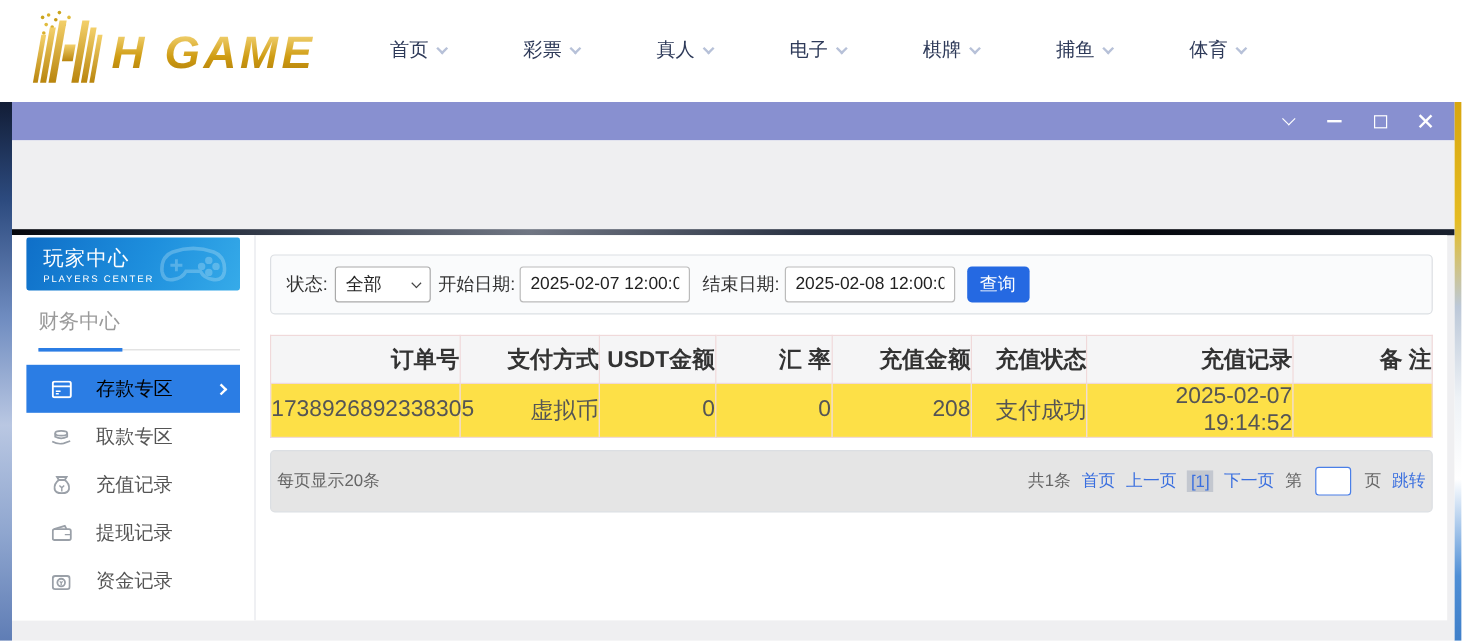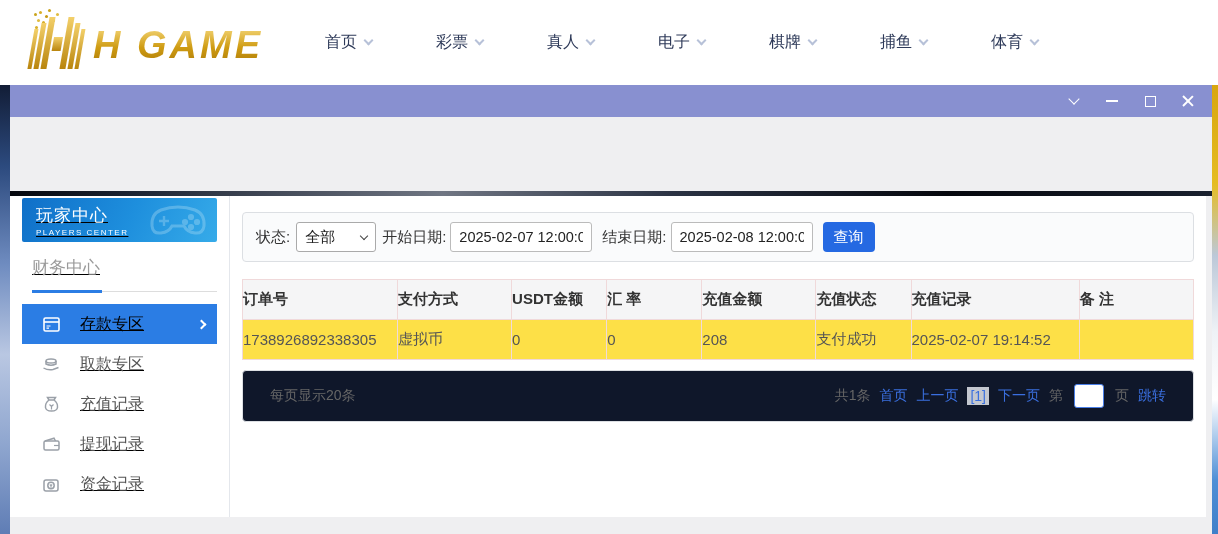--- a/index.html
+++ b/index.html
@@ -40,21 +40,21 @@
   .tb-close::before,.tb-close::after { content:""; position:absolute; left:5px; top:-1px; width:1.8px; height:14px; background:#fff; }
   .tb-close::before { transform:rotate(45deg);} .tb-close::after { transform:rotate(-45deg);}
   .win-body { height:417px; background:#efeff1; position:relative; }
   .dark-strip { position:absolute; left:0; top:74px; width:100%; height:5px;
      background:linear-gradient(90deg,#05070d 0%,#1c2433 10%,#707683 36%,#2b3344 55%,#05070d 78%,#19202e 100%); }
 
   
   .panel { position:absolute; left:0; top:79px; width:1196px; height:321px; background:#fff; display:flex; }
 
   
-  .sidebar { width:220px; background:#fff; border-right:1px solid #e4e7ec; padding:2px 12px 16px 12px;text-decoration:underline; }
+  .sidebar { width:203px; background:#fff; border-right:1px solid #e4e7ec; padding:2px 12px 16px 12px; }
   .sb-header { height:44px; border-radius:2px; background:linear-gradient(115deg,#0f6fc8 0%,#1e8fdd 55%,#36abe9 100%);
      color:#fff; padding:6px 0 0 14px; position:relative; overflow:hidden; }
   .sb-title { font-size:17px; letter-spacing:1px; }
   .sb-sub { font-size:8px; letter-spacing:1.5px; margin-top:1px; }
   .sb-gamepad { position:absolute; right:8px; top:4px; opacity:.55; }
   .sb-section { margin-top:14px; padding-bottom:12px; font-size:17px; color:#9a9a9a; border-bottom:1px solid #ddd; position:relative;margin-left:10px; }
   .sb-section::after { content:""; position:absolute; left:0; bottom:-2px; width:70px; height:3px; background:#2b7de4; }
   .sb-menu { margin-top:12px; }
   .sb-item { height:40px; display:flex; align-items:center; padding:0 12px 0 20px; color:#555; font-size:16px; cursor:pointer; }
   .sb-item .sb-icon { width:18px; height:18px; margin-right:20px; color:#9aa0a8; display:flex; align-items:center; justify-content:center; }
@@ -72,27 +72,27 @@
   .filter-box { margin-top:16px; height:50px; border:1px solid #dcdfe3; border-radius:4px; background:#fafbfc;
      display:flex; align-items:center; padding:0 13px; }
   .f-label { font-size:15px; color:#333; }
   .select-box { width:80px; height:30px; border:1px solid #aaa; border-radius:3px; background:#fff; margin:0 6px;
      display:flex; align-items:center; justify-content:space-between; padding:0 8px; font-size:15px; color:#222; cursor:pointer; }
   .select-box .chev { width:6px; height:6px; border-right:1.8px solid #444; border-bottom:1.8px solid #444; transform:rotate(45deg); margin-top:-3px; }
   .date-input { width:142px; height:30px; border:1px solid #bbb; border-radius:3px; margin:0 10px 0 4px; padding:0 8px; font-size:14.5px; color:#222; font-family:"Liberation Sans","DejaVu Sans",sans-serif; }
   .query-btn { width:52px; height:30px; background:#2569e2; color:#fff; border:none; border-radius:4px; font-size:15px; cursor:pointer; }
 
   table.records { width:100%; margin-top:17px; border-collapse:collapse; table-layout:fixed; }
-  table.records th, table.records td { border:1px solid #f0d9da; height:40px; text-align:left; font-size:15px; }
+  table.records th, table.records td { border:1px solid #f0d9da; height:40px; text-align:right; font-size:19px; }
   table.records th { background:#f5f5f6; color:#333; font-weight:bold; }
   table.records td { background:#fde047; color:#555;margin-left:44px; }
   col.c1{width:16.3%} col.c2{width:12%} col.c3{width:10%} col.c4{width:10%} col.c5{width:12%} col.c6{width:10%} col.c7{width:17.7%} col.c8{width:12%}
 
-  .page-box { margin-top:10px; height:52px; border:1px solid #dcdfe3; border-radius:4px; background:#0f172a;
-     display:flex; align-items:center; justify-content:space-between; padding:0 27px; }
+  .page-box { margin-top:10px; height:52px; border:1px solid #dcdfe3; border-radius:4px; background:#e5e5e5;
+     display:flex; align-items:center; justify-content:space-between; padding:0 5px; }
   .pp-left { font-size:14px; color:#666; }
   .pp-right { display:flex; align-items:center; gap:9px; font-size:14px; color:#666; }
   .pg-link { color:#3a6fdf; cursor:pointer; }
   .pg-current { background:#c3c7cf; color:#3a6fdf; padding:1px 3px; cursor:default; }
   .jump-input { width:30px; height:24px; border:1px solid #4a7fe8; border-radius:3px; margin:0 2px; text-align:center; font-size:14px; }
 </style>
 </head>
 <body>
 
 <header class="topbar">

